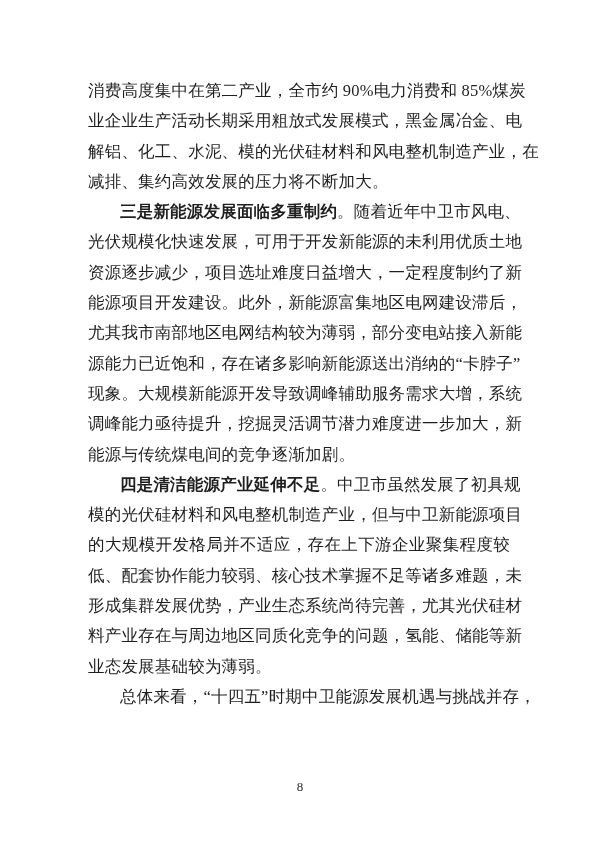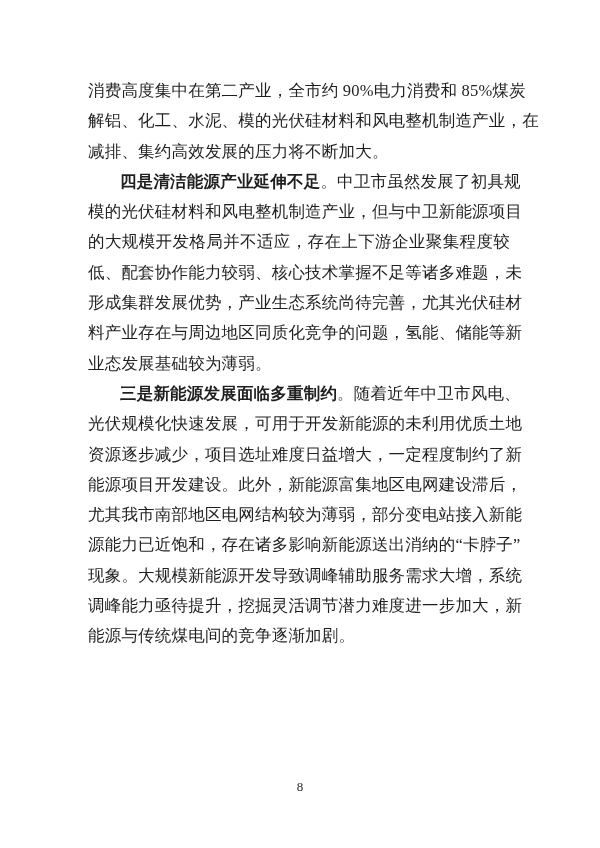--- a/index.html
+++ b/index.html
@@ -53,40 +53,44 @@
     color: #2a2a2a;
   }
 </style>
 </head>
 <body>
 
 <div class="page">
   <div class="text-block">
       <div>
         <div class="line"><span>消费高度集中在第二产业，全市约 90%电力消费和 85%煤炭</span></div>
+        <div class="line"><span>业企业生产活动长期采用粗放式发展模式，黑金属冶金、电</span></div>
         <div class="line"><span>解铝、化工、水泥、模的光伏硅材料和风电整机制造产业，在</span></div>
         <div class="line no-j"><span>减排、集约高效发展的压力将不断加大。</span></div>
-      </div>
-      <div>
-        <div class="line indent"><span class="b">四是清洁能源产业延伸不足</span><span>。中卫市虽然发展了初具规</span></div>
-        <div class="line"><span>模的光伏硅材料和风电整机制造产业，但与中卫新能源项目</span></div>
-        <div class="line"><span>的大规模开发格局并不适应，存在上下游企业聚集程度较</span></div>
-        <div class="line"><span>低、配套协作能力较弱、核心技术掌握不足等诸多难题，未</span></div>
-        <div class="line"><span>形成集群发展优势，产业生态系统尚待完善，尤其光伏硅材</span></div>
-        <div class="line"><span>料产业存在与周边地区同质化竞争的问题，氢能、储能等新</span></div>
-        <div class="line no-j"><span>业态发展基础较为薄弱。</span></div>
       </div>
       <div>
         <div class="line indent"><span class="b">三是新能源发展面临多重制约</span><span>。随着近年中卫市风电、</span></div>
         <div class="line"><span>光伏规模化快速发展，可用于开发新能源的未利用优质土地</span></div>
         <div class="line"><span>资源逐步减少，项目选址难度日益增大，一定程度制约了新</span></div>
         <div class="line"><span>能源项目开发建设。此外，新能源富集地区电网建设滞后，</span></div>
         <div class="line"><span>尤其我市南部地区电网结构较为薄弱，部分变电站接入新能</span></div>
         <div class="line"><span>源能力已近饱和，存在诸多影响新能源送出消纳的“卡脖子”</span></div>
         <div class="line"><span>现象。大规模新能源开发导致调峰辅助服务需求大增，系统</span></div>
         <div class="line"><span>调峰能力亟待提升，挖掘灵活调节潜力难度进一步加大，新</span></div>
         <div class="line no-j"><span>能源与传统煤电间的竞争逐渐加剧。</span></div>
       </div>
+      <div>
+        <div class="line indent"><span class="b">四是清洁能源产业延伸不足</span><span>。中卫市虽然发展了初具规</span></div>
+        <div class="line"><span>模的光伏硅材料和风电整机制造产业，但与中卫新能源项目</span></div>
+        <div class="line"><span>的大规模开发格局并不适应，存在上下游企业聚集程度较</span></div>
+        <div class="line"><span>低、配套协作能力较弱、核心技术掌握不足等诸多难题，未</span></div>
+        <div class="line"><span>形成集群发展优势，产业生态系统尚待完善，尤其光伏硅材</span></div>
+        <div class="line"><span>料产业存在与周边地区同质化竞争的问题，氢能、储能等新</span></div>
+        <div class="line no-j"><span>业态发展基础较为薄弱。</span></div>
+      </div>
+      <div>
+        <div class="line indent"><span>总体来看，“十四五”时期中卫能源发展机遇与挑战并存，</span></div>
+      </div>
     </div>
   <div class="footer">
     <span>8</span>
   </div>
 </div>
 
 </body></html>

